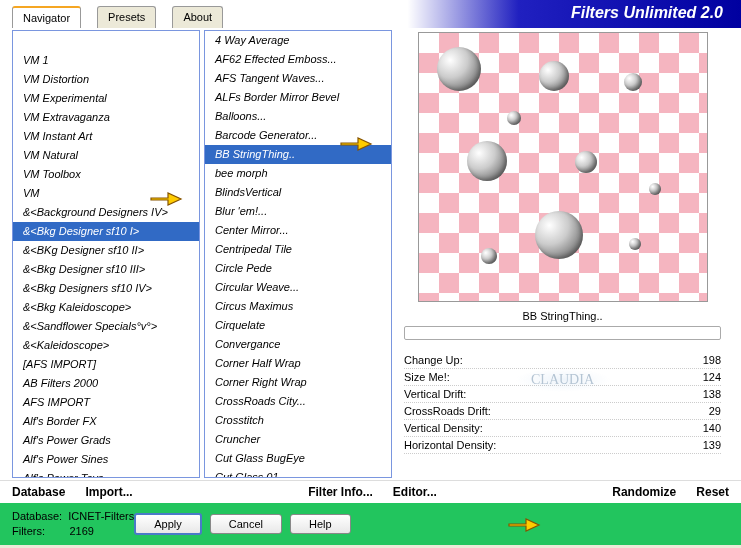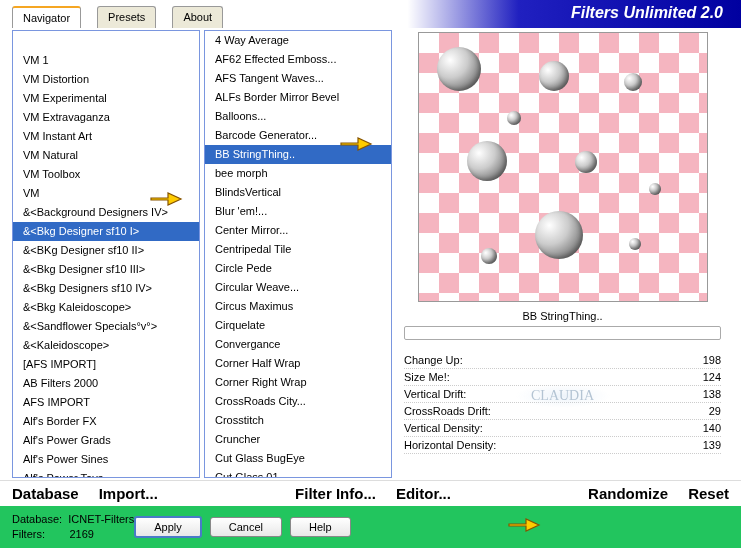--- a/index.html
+++ b/index.html
@@ -65,20 +65,21 @@
   height: 448px;
 }
 .list-pane.left { width: 188px; }
 .list-pane.middle { width: 188px; }
 .list-item {
   padding: 2px 4px 2px 10px;
   white-space: nowrap;
   cursor: pointer;
   line-height: 15px;
   font-size: 11px;
+  font-style: italic;
 }
 .list-item.selected { background: #316ac5; color: #fff; }
 .scrollbar-space { height: 20px; }
 .right-pane {
   flex: 1;
   display: flex;
   flex-direction: column;
   padding: 2px;
 }
 .preview {
@@ -121,21 +122,21 @@
 .param-row {
   display: flex;
   justify-content: space-between;
   border-bottom: 1px dotted #ccc;
   padding: 2px 0;
   font-size: 11px;
   align-items: center;
 }
 .watermark {
   position: absolute;
-  top: 32px;
+  top: 16px;
   left: 50%;
   transform: translateX(-50%);
   opacity: 0.5;
   font-family: cursive;
   font-size: 14px;
   color: #6a8aa8;
   pointer-events: none;
   text-align: center;
   background: radial-gradient(ellipse, rgba(200,220,240,0.6), transparent 70%);
   padding: 4px 16px;
@@ -145,21 +146,21 @@
   display: flex;
   padding: 4px 12px;
   background: #fff;
   justify-content: space-between;
   align-items: center;
   border-top: 1px solid #ddd;
 }
 .btn-group { display: flex; gap: 20px; }
 .link-btn {
   font-weight: bold;
-  font-size: 15px;
+  font-size: 12px;
   cursor: pointer;
 }
 .footer {
   padding: 6px 12px;
   display: flex;
   align-items: center;
   background: #22c55e;
 }
 .footer-info { font-size: 11px; line-height: 15px; }
 .footer-buttons { display: flex; gap: 8px; align-items: center; }

